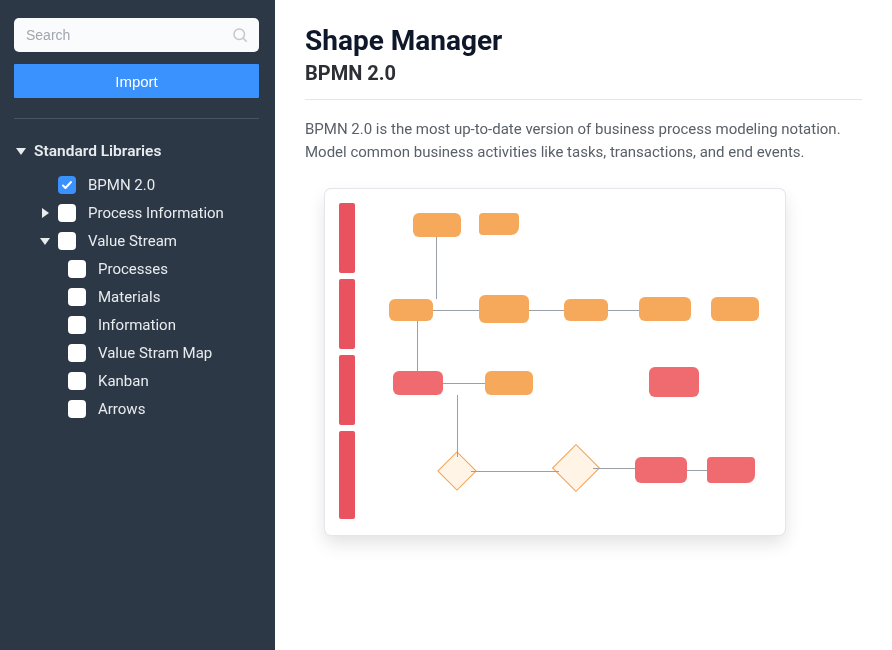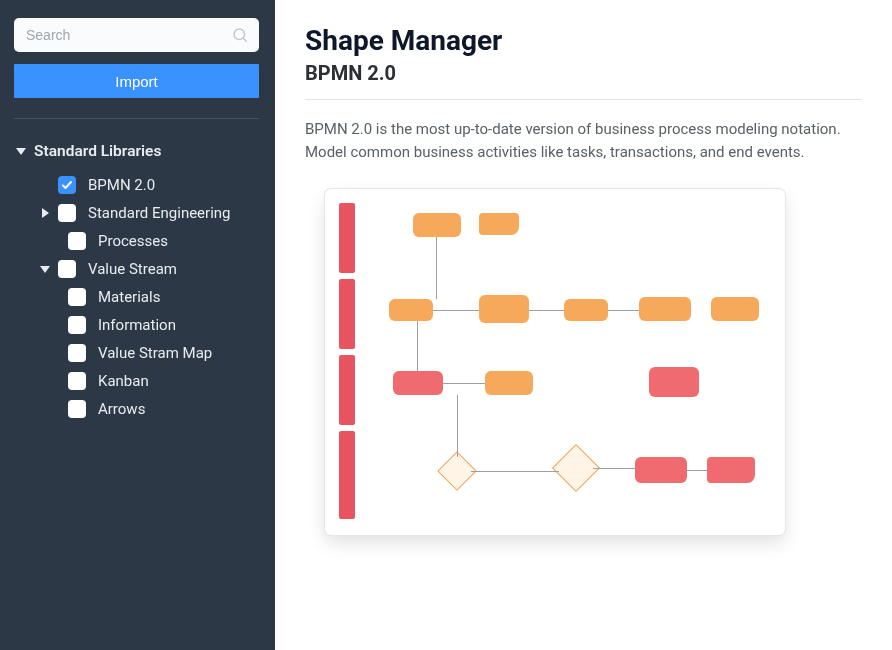--- a/index.html
+++ b/index.html
@@ -110,36 +110,36 @@
     <span class="label">BPMN 2.0</span>
   </div>
 
   <div class="tree-row indent1">
     <span class="arrow">
       <svg viewBox="0 0 10 10">
           <polygon points="2,0 9,5 2,10" fill="#e8ecef"></polygon>
         </svg>
     </span>
     <span class="checkbox"></span>
-    <span class="label">Standard Engineering</span>
-  </div>
-
-  <div class="tree-row indent2">
-    <span class="checkbox"></span>
-    <span class="label">Processes</span>
+    <span class="label">Process Information</span>
   </div>
 
   <div class="tree-row indent1">
     <span class="arrow">
       <svg viewBox="0 0 10 10">
           <polygon points="0,2 10,2 5,9" fill="#e8ecef"></polygon>
         </svg>
     </span>
     <span class="checkbox"></span>
     <span class="label">Value Stream</span>
+  </div>
+
+  <div class="tree-row indent2">
+    <span class="checkbox"></span>
+    <span class="label">Processes</span>
   </div>
   <div class="tree-row indent2">
     <span class="checkbox"></span>
     <span class="label">Materials</span>
   </div>
   <div class="tree-row indent2">
     <span class="checkbox"></span>
     <span class="label">Information</span>
   </div>
   <div class="tree-row indent2">

